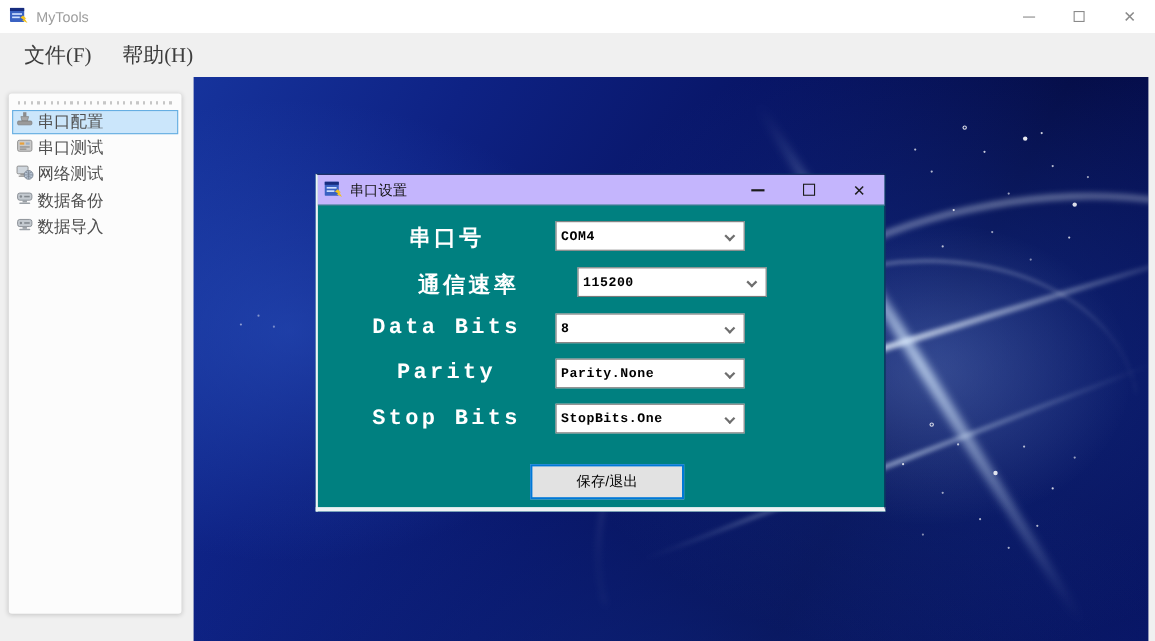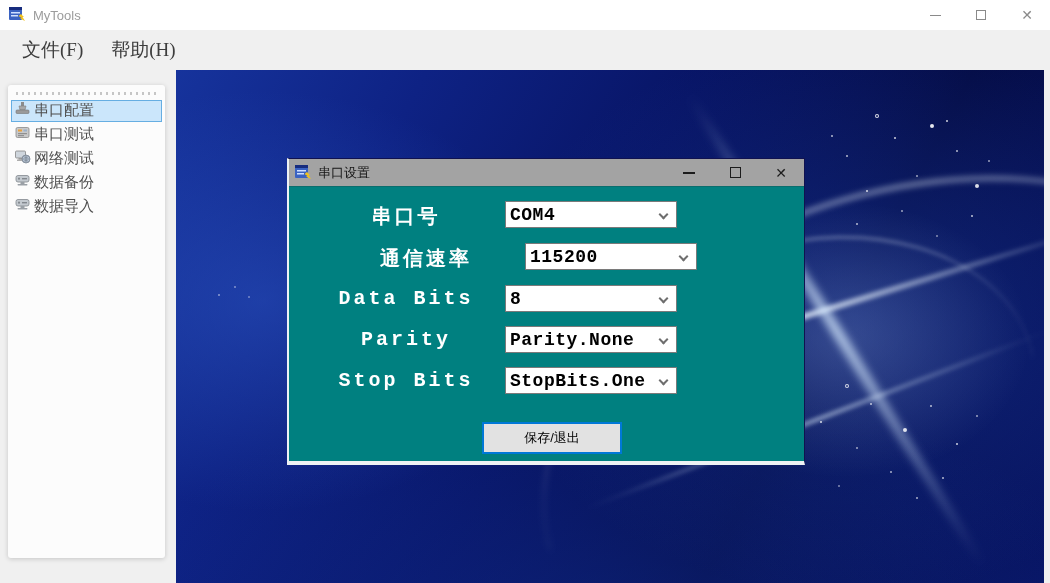--- a/index.html
+++ b/index.html
@@ -105,21 +105,21 @@
      30px -2px 0 0 rgba(255,255,255,.45), 44px 8px 0 0 rgba(255,255,255,.4); }
 
   
   .dialog {
     position:absolute; left:287px; top:158px; width:518px; height:307px;
     background:#008080; z-index:10;
     border-top:1px solid #101250; border-right:1px solid #101250;
     border-left:2px solid #eef2f4; border-bottom:4px solid #eef2f4;
   }
   .dialog-titlebar {
-    height:28px; background:#a3a3a3; display:flex; align-items:center;
+    height:28px; background:#c4b5fd; display:flex; align-items:center;
     border-bottom:1px solid #0a6d6d;
   }
   .dialog-titlebar .app-icon { margin-left:6px; }
   .dialog-title { margin-left:6px; font-size:13px; color:#141414; }
   .dlg-controls { margin-left:auto; display:flex; height:100%; }
   .dlg-btn {
     width:46px; height:100%; display:flex; align-items:center; justify-content:center;
     color:#1c1c1c; font-size:14px;
   }
   .dlg-btn .sq { width:11px; height:11px; border:1px solid #1c1c1c; display:block; }
@@ -131,21 +131,21 @@
   .field-label {
     position:absolute; left:18px; top:2px; width:198px; text-align:center;
     color:#ffffff; font-family:"Liberation Mono","DejaVu Sans Mono",monospace;
     font-weight:bold; font-size:20px; letter-spacing:3px; white-space:nowrap;
   }
   .combo {
     position:absolute; left:216px; top:0; width:172px; height:27px;
     background:#ffffff; border:1px solid #7a7a7a;
     display:flex; align-items:center; padding-left:4px;
     font-family:"Liberation Mono","DejaVu Sans Mono",monospace;
-    font-weight:bold; font-size:18px; color:#000; letter-spacing:0.5px;
+    font-weight:bold; font-size:12px; color:#000; letter-spacing:0.5px;
     white-space:nowrap; overflow:hidden;
   }
   .chev {
     position:absolute; right:9px; top:9px; width:7px; height:7px;
     border-right:2px solid #6e6e6e; border-bottom:2px solid #6e6e6e;
     transform:rotate(45deg);
   }
   .save-btn {
     position:absolute; left:193px; top:263px; width:140px; height:32px;
     background:#e2e2e2; border:2px solid #0078d7;

